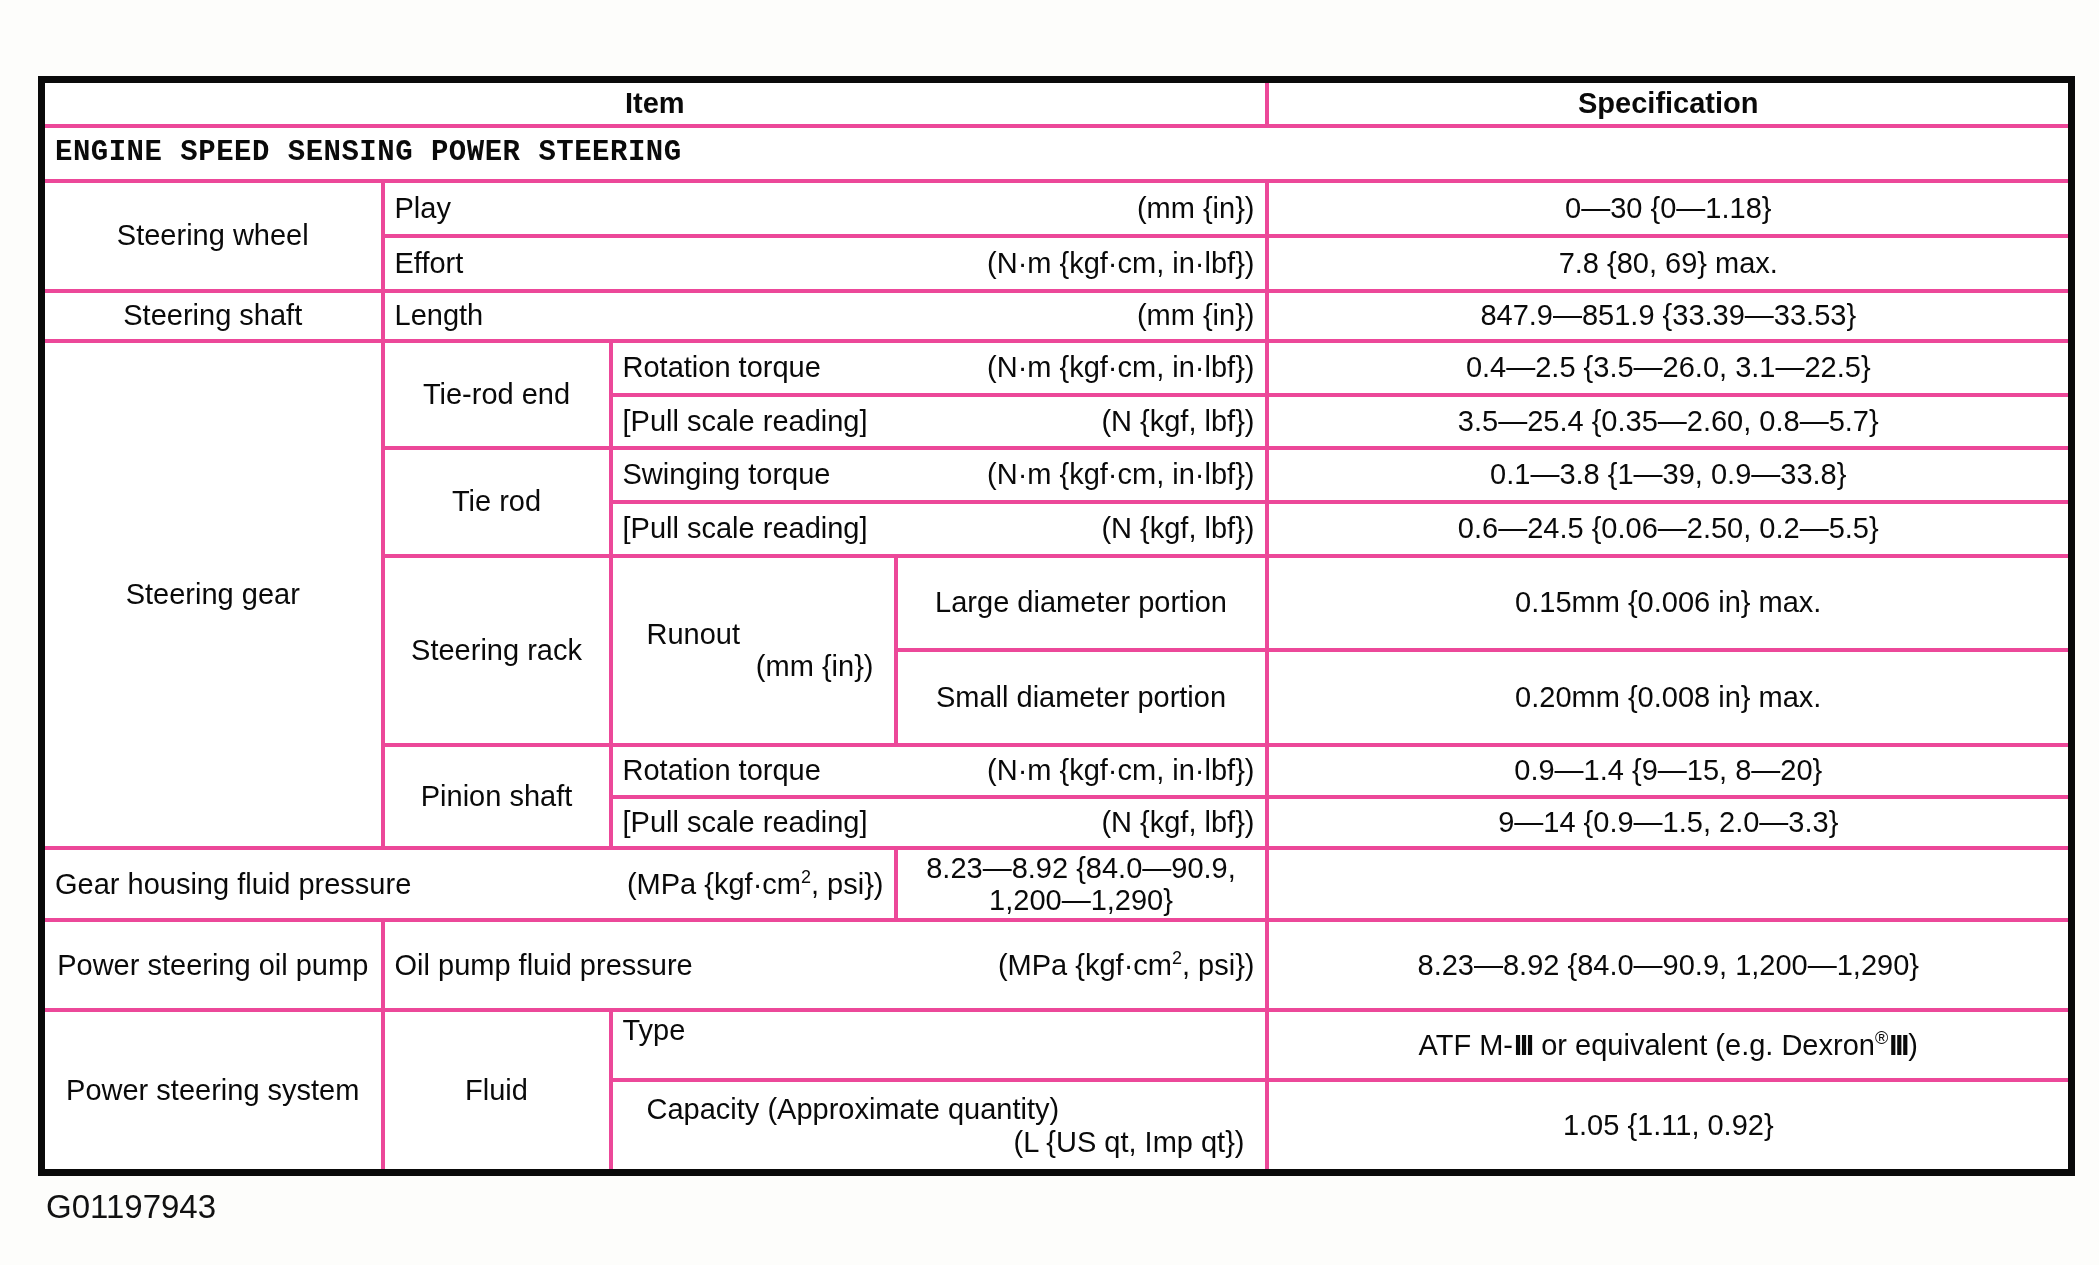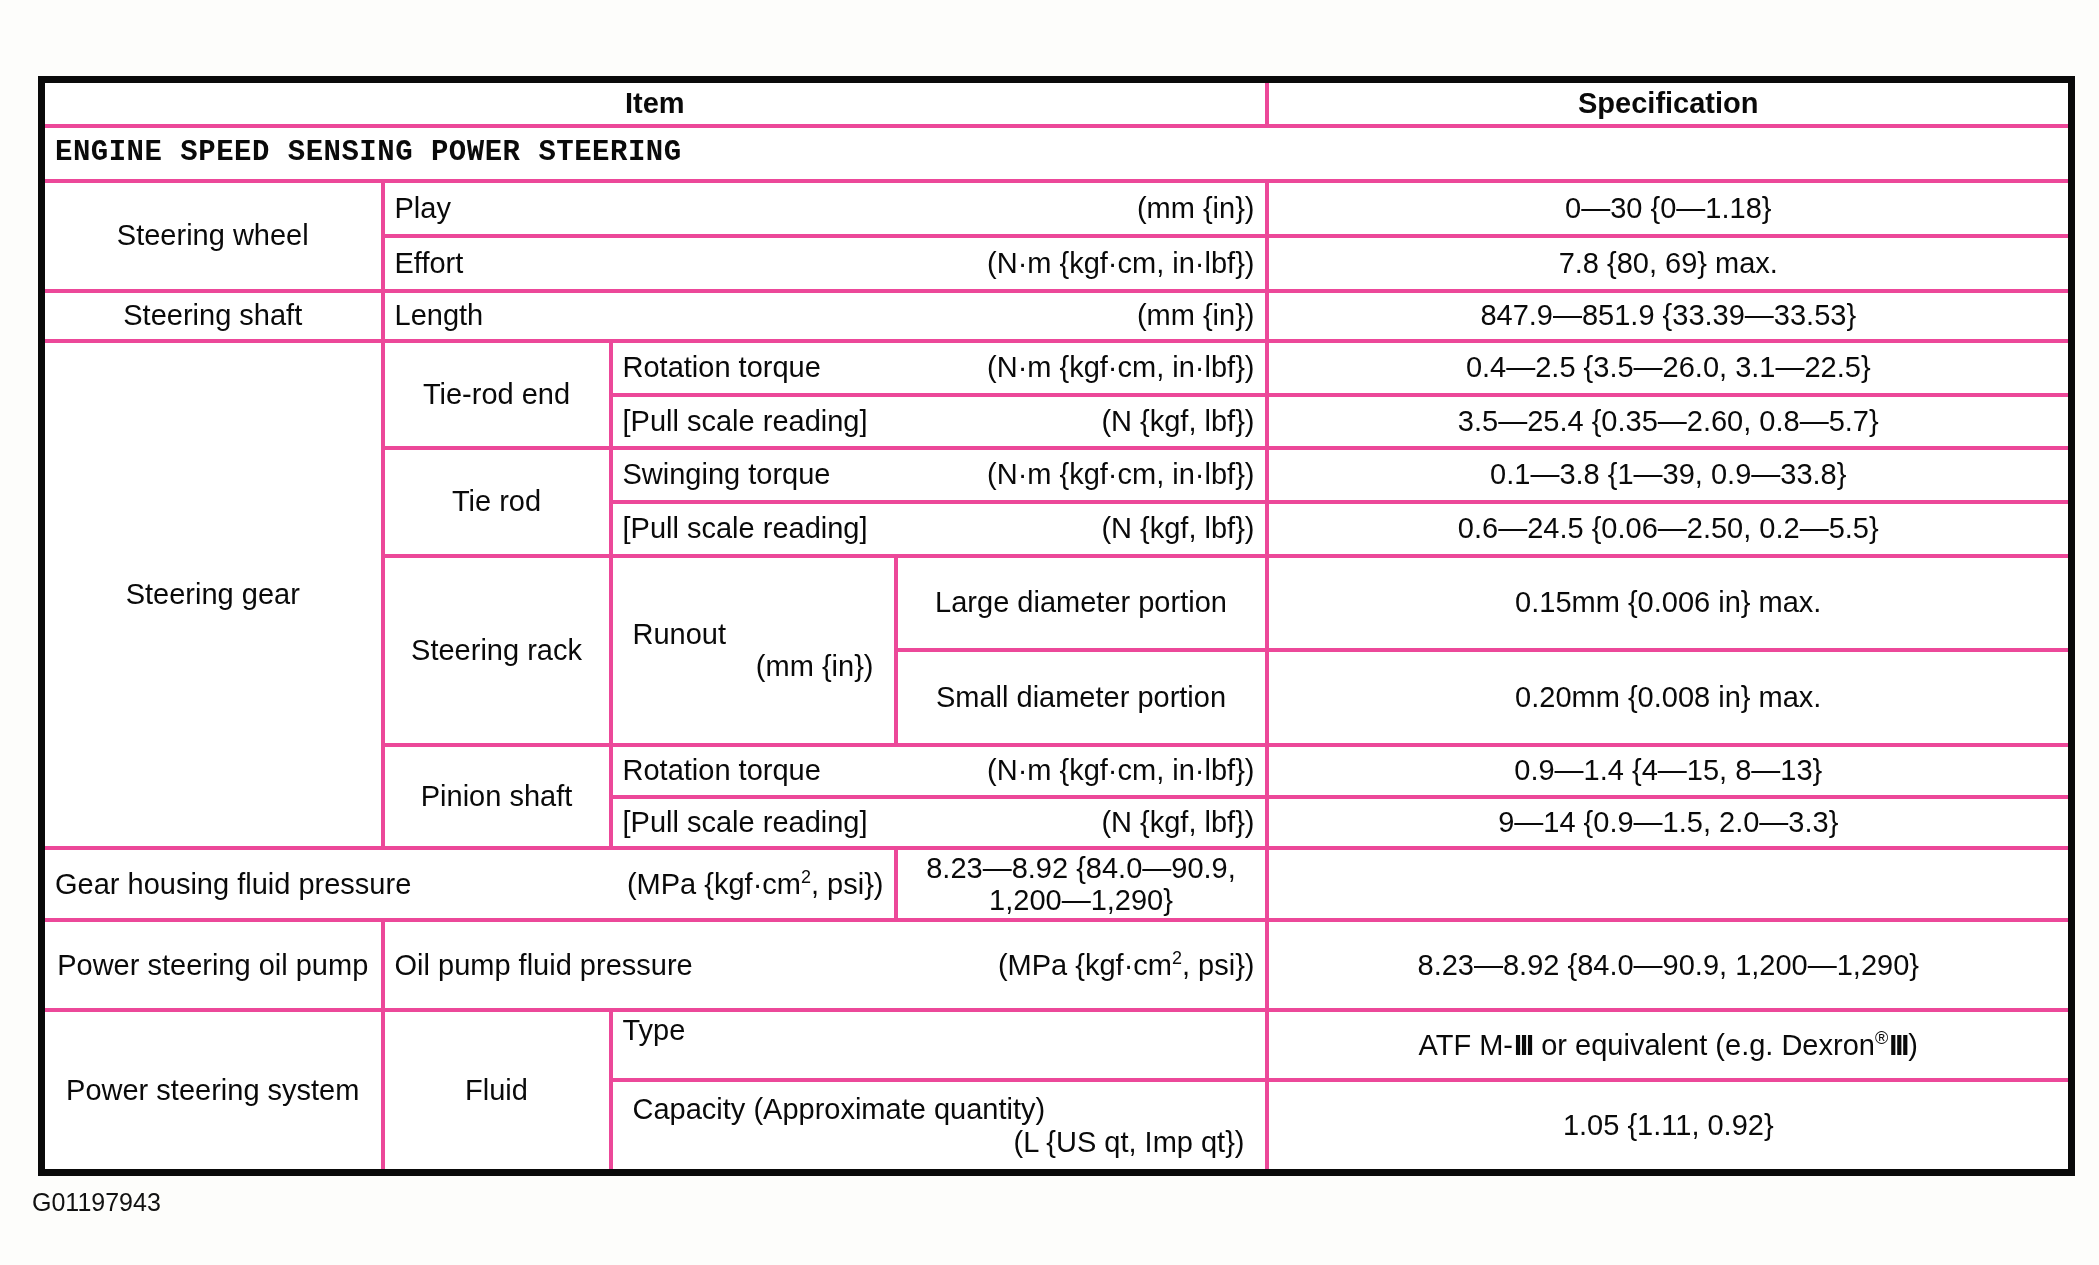--- a/index.html
+++ b/index.html
@@ -55,34 +55,34 @@
   .lu-flex .u { white-space: nowrap; }
 
   td.tall-cell { padding: 0; }
   .tall-inner {
     display: flex;
     flex-direction: column;
     justify-content: space-evenly;
     height: 100%;
     padding: 6px 10px;
   }
-  .tall-inner .lbl { align-self: flex-start; }
+  .tall-inner .lbl { align-self: flex-start; margin-left: 14px; }
   .tall-inner .u { align-self: flex-end; white-space: nowrap; }
 
   sup { font-size: 62%; line-height: 0; }
   .roman {
     font-family: Liberation Sans, sans-serif;
     font-weight: bold;
     letter-spacing: -2px;
     padding: 0 1px;
   }
   .figure-code {
     position: absolute;
-    left: 32px; top: 1188px;
-    font-size: 25px;
+    left: 46px; top: 1188px;
+    font-size: 33px;
     color: #111;
   }
 </style>
 </head>
 <body>
 
 <div class="page">
   <table class="spec-table">
     <colgroup>
       <col style="width:341px">
@@ -195,21 +195,21 @@
     </tr>
 
     <tr style="height:52px">
       <td class="row-label" rowspan="2">Pinion shaft</td>
       <td colspan="2">
         <div class="lu-flex">
           <span class="lbl">Rotation torque</span>
           <span class="u">(N·m {kgf·cm, in·lbf})</span>
         </div>
       </td>
-      <td class="spec-val">0.9—1.4 {4—15, 8—13}</td>
+      <td class="spec-val">0.9—1.4 {9—15, 8—20}</td>
     </tr>
 
     <tr style="height:51px">
       <td colspan="2">
         <div class="lu-flex">
           <span class="lbl">[Pull scale reading]</span>
           <span class="u">(N {kgf, lbf})</span>
         </div>
       </td>
       <td class="spec-val">9—14 {0.9—1.5, 2.0—3.3}</td>

